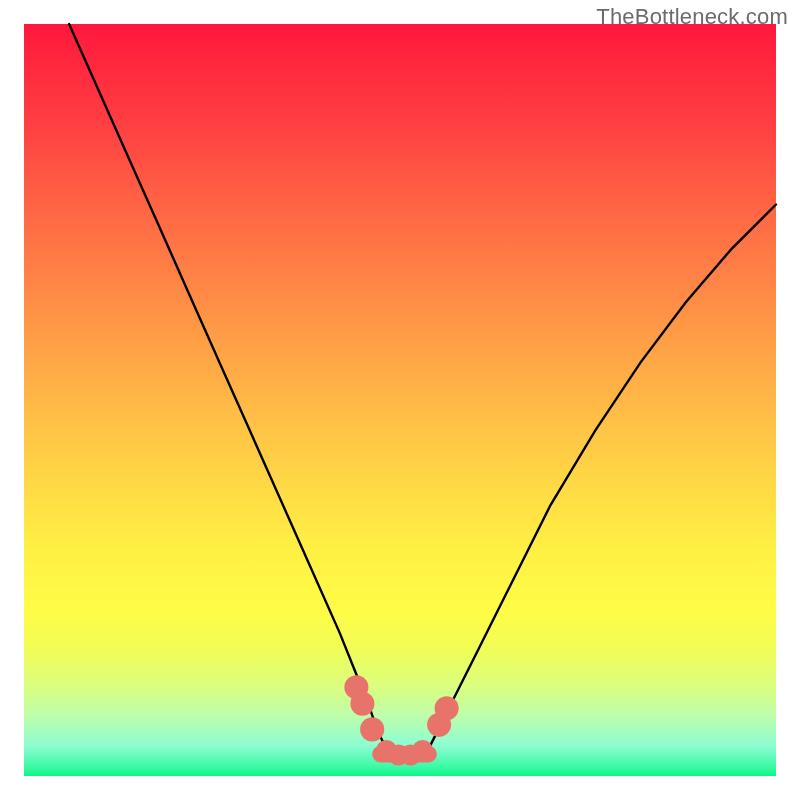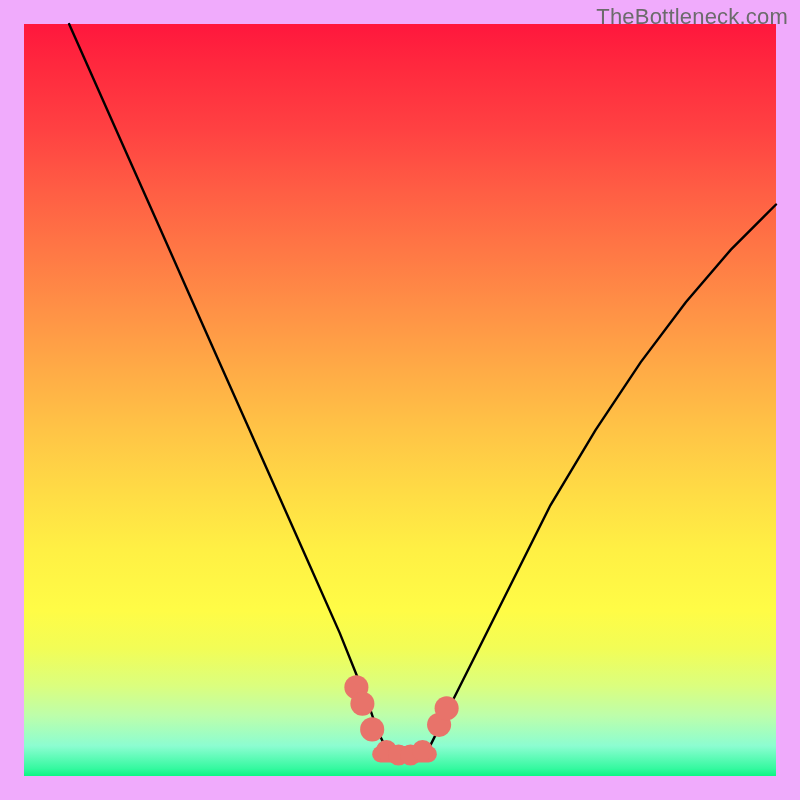--- a/index.html
+++ b/index.html
@@ -10,21 +10,21 @@
     background: #000;
     overflow: hidden;
     font-family: Arial, Helvetica, sans-serif;
   }
   .frame {
     position: absolute;
     top: 0;
     left: 0;
     width: 800px;
     height: 800px;
-    background: #f0abfc;
+    background: #ffffff;
   }
   .plot {
     position: absolute;
     top: 24px;
     left: 24px;
     width: 752px;
     height: 752px;
     background: linear-gradient(
       to bottom,
       #ff173d 0%,

